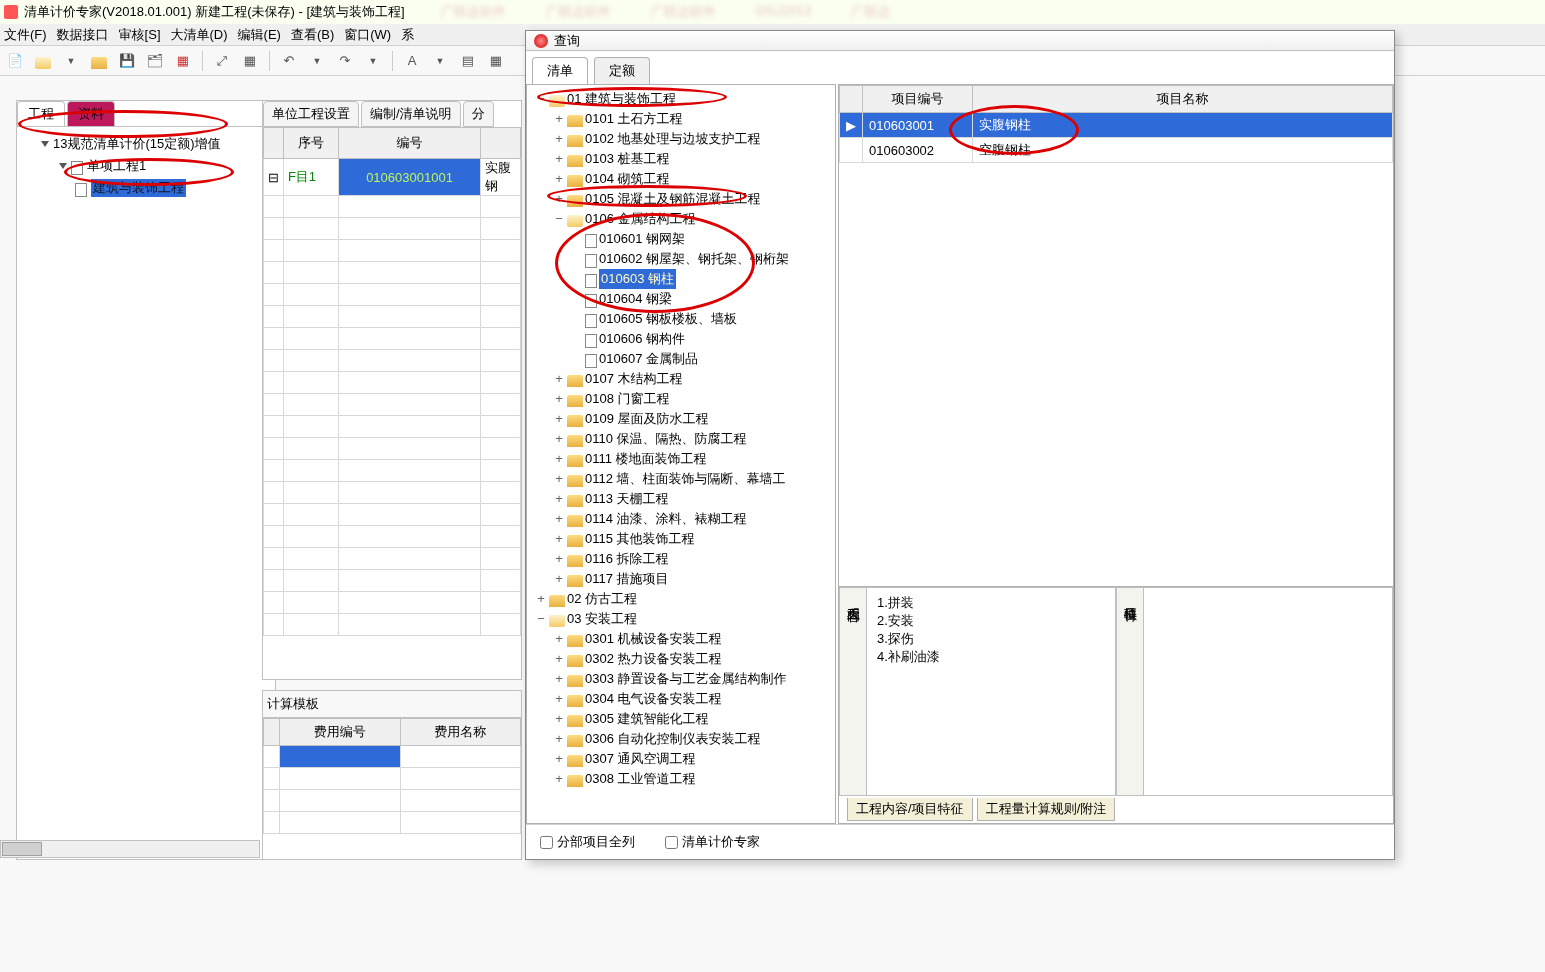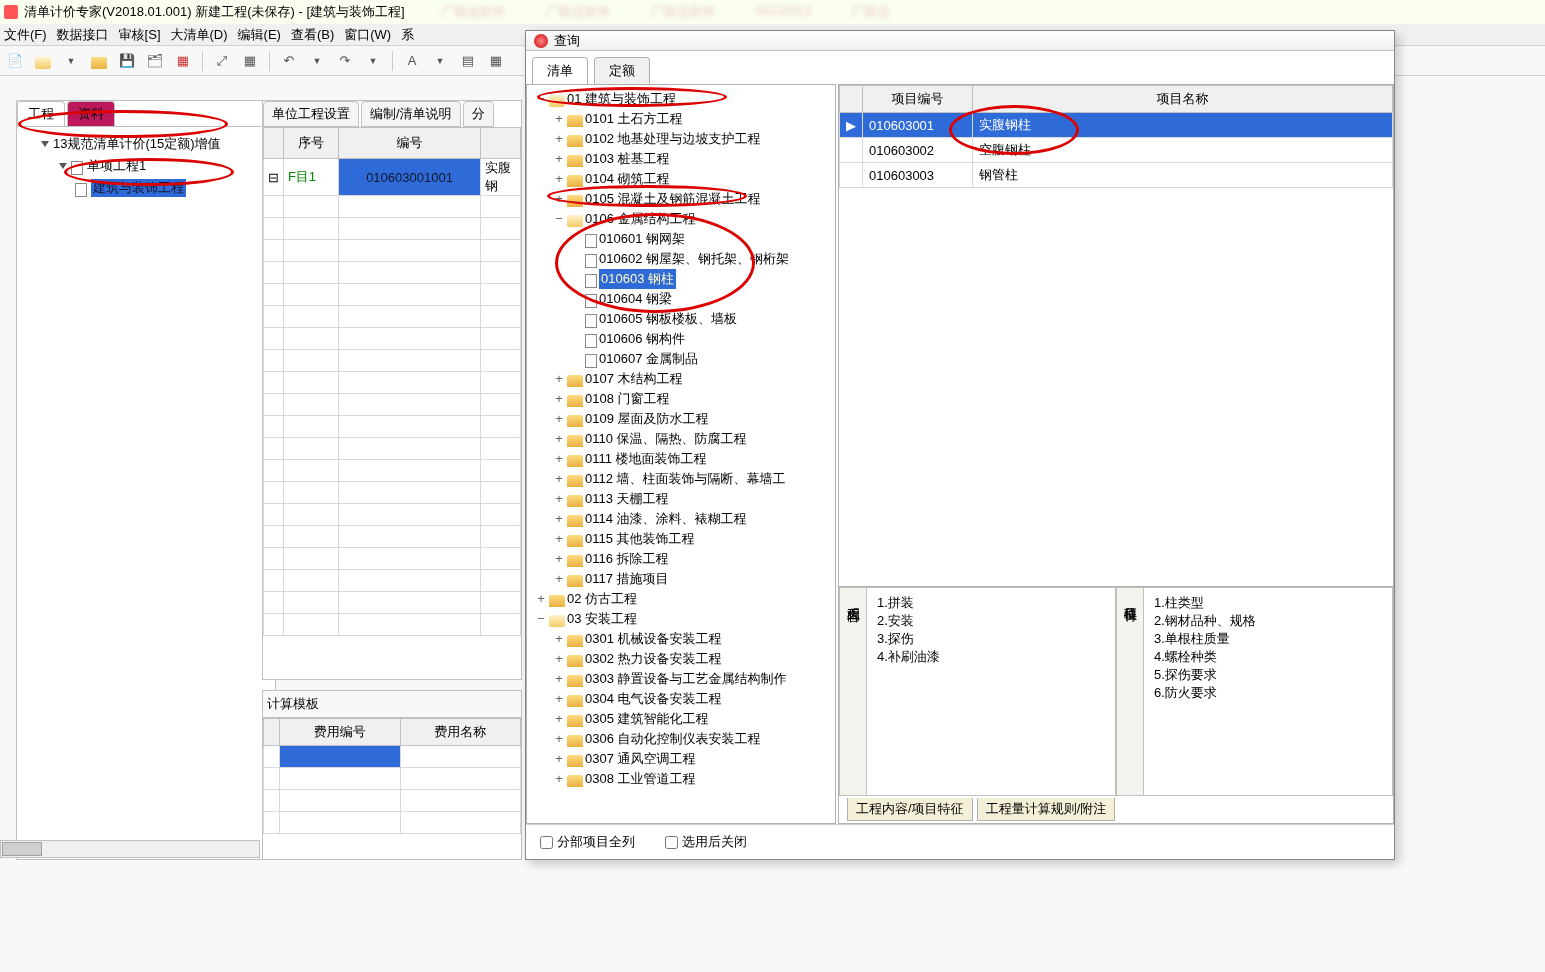--- a/index.html
+++ b/index.html
@@ -37,21 +37,21 @@
 
 .annot { position:absolute; border:3px solid #d00; border-radius:50%; pointer-events:none; }
 
 .mid-pane { position:absolute; top:100px; left:262px; width:260px; height:580px; background:#fff; border:1px solid #c0c0c0; }
 .mid-tabs { display:flex; gap:2px; }
 .mid-tabs .tab { padding:3px 8px; border:1px solid #c0c0c0; background:#f4f4f4; border-radius:4px 4px 0 0; font-size:13px; }
 .mid-table thead th { background:#f0f0f0; border:1px solid #c0c0c0; padding:6px 2px; font-weight:normal; }
 .mid-table td { border:1px solid #d8d8d8; height:22px; padding:0 4px; }
 .mid-table { border-collapse:collapse; width:100%; }
 .cell-green { color:#008800; }
-.cell-blue { background:#2f6bd8; color:#0f172a; text-align:center; }
+.cell-blue { background:#2f6bd8; color:#bef264; text-align:center; }
 
 .bottom-pane { position:absolute; top:690px; left:262px; width:260px; height:170px; background:#fff; border:1px solid #c0c0c0; }
 .bottom-pane .header { padding:4px; background:#f8f8f8; border-bottom:1px solid #c0c0c0; }
 .bottom-pane table { border-collapse:collapse; width:100%; }
 .bottom-pane th { background:#f0f0f0; border:1px solid #c0c0c0; padding:4px; font-weight:normal; }
 .bottom-pane td { border:1px solid #d8d8d8; height:22px; }
 .bottom-pane td.sel { background:#2f6bd8; }
 
 .hscroll { position:absolute; top:840px; left:0; width:260px; height:18px; border:1px solid #c0c0c0; background:#f0f0f0; }
 .hscroll .thumb { width:40px; height:14px; background:#d0d0d0; margin:1px; border:1px solid #a0a0a0; }
@@ -569,60 +569,47 @@
               <tr class="selected">
                 <td class="row-ptr">▶</td>
                 <td>010603001</td>
                 <td>实腹钢柱</td>
               </tr>
               <tr>
                 <td class="row-ptr"></td>
                 <td>010603002</td>
                 <td>空腹钢柱</td>
               </tr>
-              <tr>
-                <td class="row-ptr"></td>
-                <td>010603003</td>
-                <td>钢管柱</td>
-              </tr>
             </tbody>
         </table>
         <div class="annot" style="top:20px; left:110px; width:130px; height:50px;"></div>
       </div>
       <div class="detail-panels">
         <div class="panel">
           <div class="vlabel">工程内容</div>
           <div class="content" id="det-left">
               <div>1.拼装</div>
               <div>2.安装</div>
               <div>3.探伤</div>
               <div>4.补刷油漆</div>
             </div>
         </div>
         <div class="panel">
           <div class="vlabel">项目特征</div>
-          <div class="content" id="det-right">
-              <div>1.柱类型</div>
-              <div>2.钢材品种、规格</div>
-              <div>3.单根柱质量</div>
-              <div>4.螺栓种类</div>
-              <div>5.探伤要求</div>
-              <div>6.防火要求</div>
-            </div>
         </div>
       </div>
       <div class="bottom-tabs">
         <div class="tab active">工程内容/项目特征</div>
         <div class="tab">工程量计算规则/附注</div>
       </div>
     </div>
   </div>
   <div class="dlg-footer">
     <label class="cb">
         <input type="checkbox" style=""> 
         <span>分部项目全列</span>
       </label>
     <label class="cb">
         <input type="checkbox" style=""> 
-        <span>选用后关闭</span>
+        <span>清单计价专家</span>
       </label>
   </div>
 </div>
 
 </body></html>

